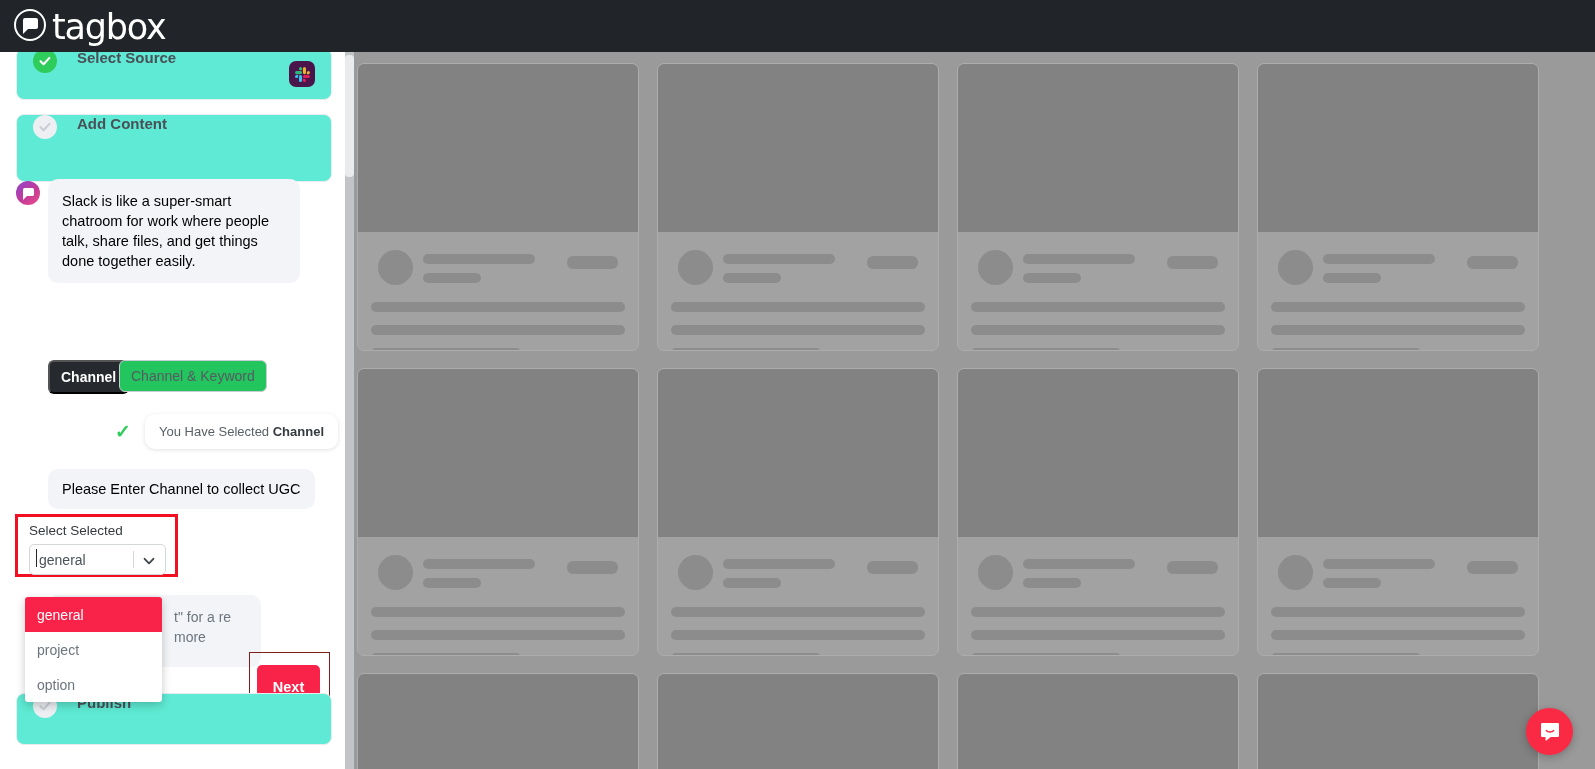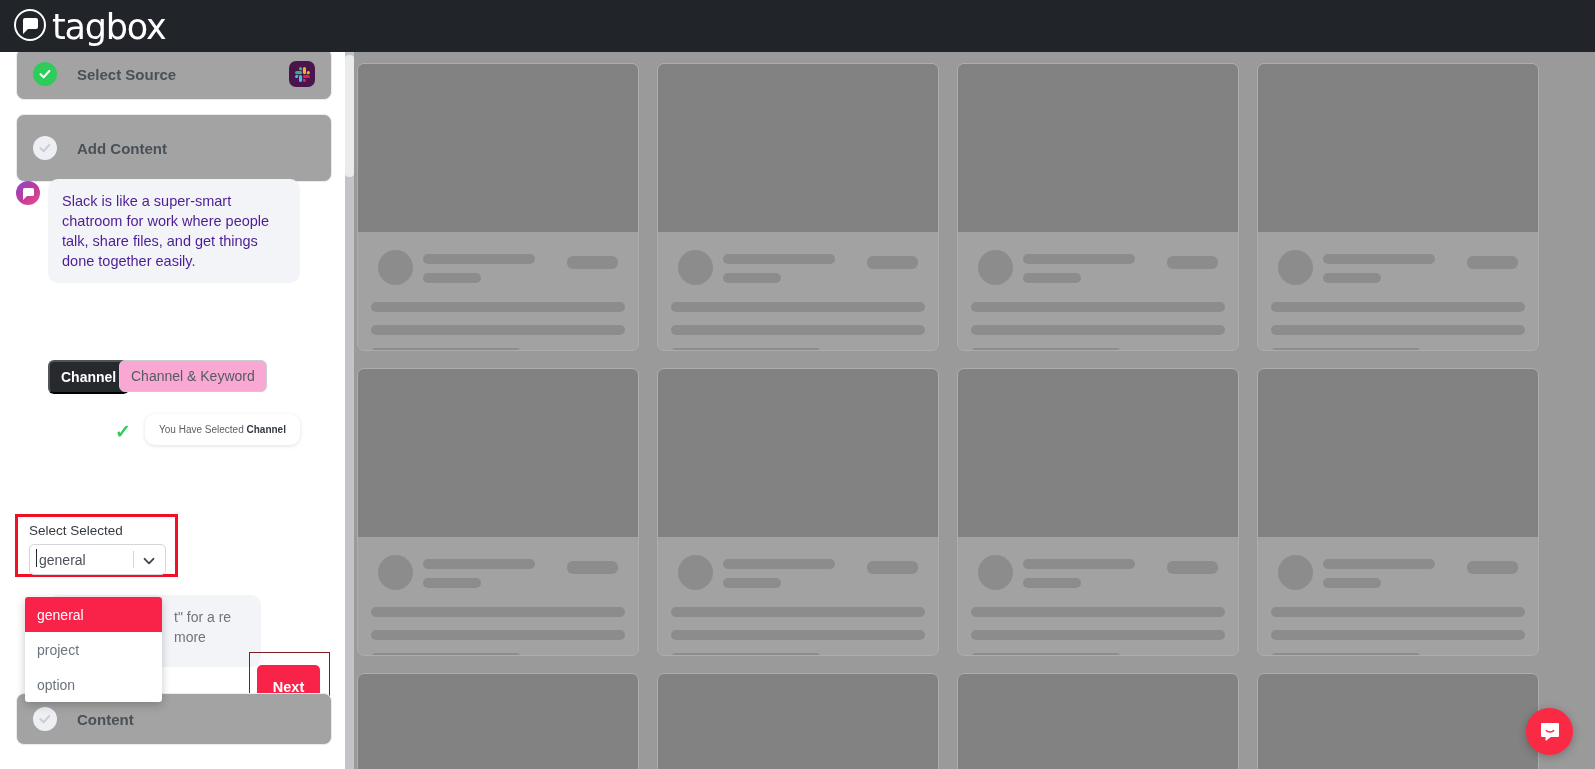--- a/index.html
+++ b/index.html
@@ -43,24 +43,24 @@
 
   
   #leftpanel {
     position: absolute; left: 0; top: 52px;
     width: 348px; height: 717px;
     background: #ffffff;
     overflow: hidden;
   }
   .step-card {
     position: absolute; left: 16px; width: 316px;
-    background: #a3a3a3;
+    background: #5eead4;
     border: 1px solid #e9ecef;
     border-radius: 8px;
-    display: flex; align-items: center;
+    display: flex; 
     padding: 0 16px;
   }
   .step-icon {
     width: 24px; height: 24px; border-radius: 50%;
     display: flex; align-items: center; justify-content: center;
     flex: 0 0 auto;
   }
   .step-icon.done { background: #2ecc5a; }
   .step-icon.todo { background: #edeff2; }
   .step-icon svg { display:block; }
@@ -88,41 +88,41 @@
     position:relative; top:-1px;
   }
   .ai-avatar .mini::after {
     content:""; position:absolute; left:0; bottom:-4px;
     border-left:4px solid #fff; border-bottom:4px solid transparent;
   }
   .bubble-ai {
     position:absolute;
     background:#f3f4f8; border-radius:10px;
     padding: 12px 14px;
-    font-size: 14.5px; color:#4c1d95; line-height: 20px;
+    font-size: 14.5px; color:#000000; line-height: 20px;
   }
   .bubble-white {
     position:absolute;
     background:#ffffff; border-radius:10px;
     padding: 10px 14px;
-    font-size: 10px; color:#5a6066;
+    font-size: 13px; color:#5a6066;
     box-shadow: 0 1px 4px rgba(0,0,0,.12);
   }
   .bubble-white b { color:#343a40; font-weight:700; }
   .tick-green {
     position:absolute; left:115px; top:368px;
     color:#2ecc5a; font-size:19px; font-weight:700;
   }
   .opt-btn {
     position:absolute;
     font-size:14px; border-radius:6px; padding: 7px 11px;
     cursor:pointer; white-space:nowrap;
   }
   .opt-btn.sel { background:#26292d; color:#ffffff; font-weight:700; }
-  .opt-btn.unsel { background:#f9a8d4; color:#555b61; border:1px solid #c9ccd1; }
+  .opt-btn.unsel { background:#22c55e; color:#555b61; border:1px solid #c9ccd1; }
 
   
   #selectwrap {
     position:absolute; left:15px; top:462px;
     width:163px; height:63px;
     border:3px solid #f20f21;
     background:#ffffff;
     padding:6px 9px 0 11px;
   }
   #selectwrap .lbl { font-size:13.5px; color:#343a40; font-weight:400; }
@@ -364,20 +364,21 @@
 
   <div class="bubble-ai" style="left:48px; top:127px; width:252px;">Slack is like a super-smart chatroom for work where people talk, share files, and get things done together easily.</div>
 
 
   <button class="opt-btn sel" style="left:48px; top:308px;">Channel</button>
   <button class="opt-btn unsel" style="left:119px; top:308px;">Channel &amp; Keyword</button>
 
   <span class="tick-green">✓</span>
   <div class="bubble-white" style="left:145px; top:362px;"><span>You Have Selected </span><b>Channel</b></div>
 
+  <div class="bubble-ai" style="left:48px; top:417px; padding:10px 14px;">Please Enter Channel to collect UGC</div>
 
   <div class="bubble-ai" style="left:48px; top:543px; width:213px; height:72px; color:#6c757d; font-size:14px;">
       <span style="display:block; padding-left:112px;">t" for a  re more</span>
     </div>
 
   <div id="selectwrap">
     <div class="lbl">Select Selected</div>
     <div id="selectbox">
       <span id="selectval">general</span>
       <span class="caret-line"></span>
@@ -398,21 +399,21 @@
   <div id="nextwrap">
     <button id="nextbtn">Next</button>
   </div>
 
   <div class="step-card" style="top:641px; height:52px;">
     <span class="step-icon todo">
       <svg width="14" height="14" viewBox="0 0 14 14">
           <path d="M2.5 7.2 L5.6 10.2 L11.4 3.9" stroke="#c9ced4" stroke-width="2.1" fill="none" stroke-linecap="round" stroke-linejoin="round"></path>
         </svg>
     </span>
-    <span class="step-title">Content</span>
+    <span class="step-title">Publish</span>
   </div>
 </div>
 
 <div id="sb-track"></div>
 <div id="sb-thumb"></div>
 
 <div id="intercom">
   <svg width="24" height="24" viewBox="0 0 24 24">
     <path fill="#ffffff" d="M4 3h16a1 1 0 0 1 1 1v12a1 1 0 0 1-1 1h-7.2l-4.4 3.6A.6.6 0 0 1 7.5 20v-3H4a1 1 0 0 1-1-1V4a1 1 0 0 1 1-1z"></path>
     <path d="M8.4 10.6c1.2 1.9 6 1.9 7.2 0" stroke="#fb2a44" stroke-width="1.6" fill="none" stroke-linecap="round"></path>

